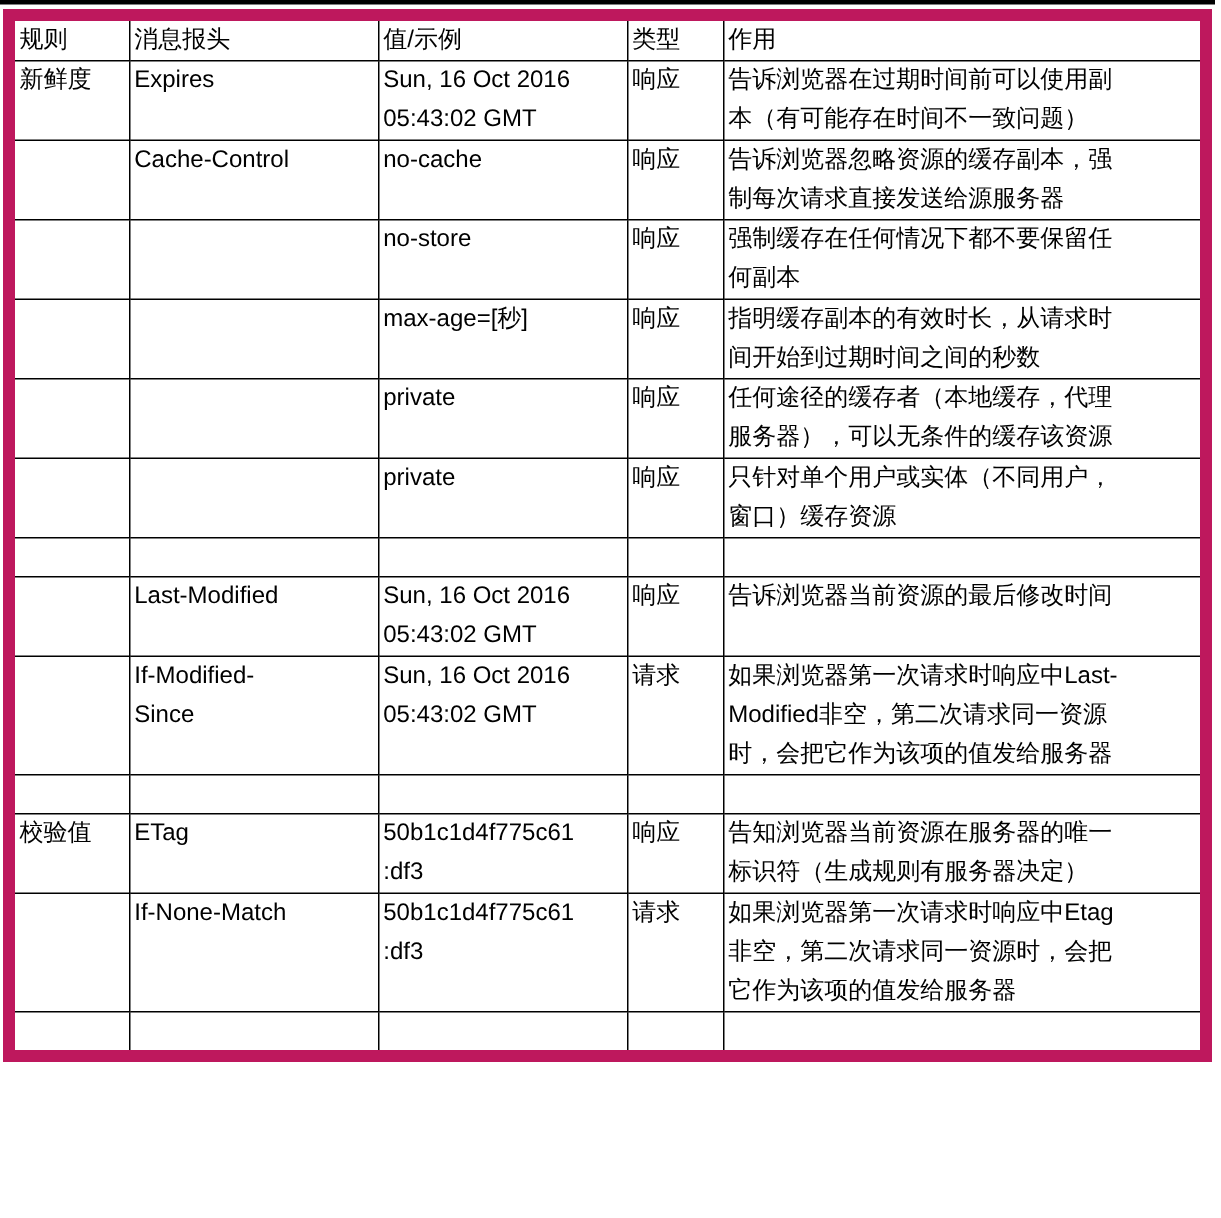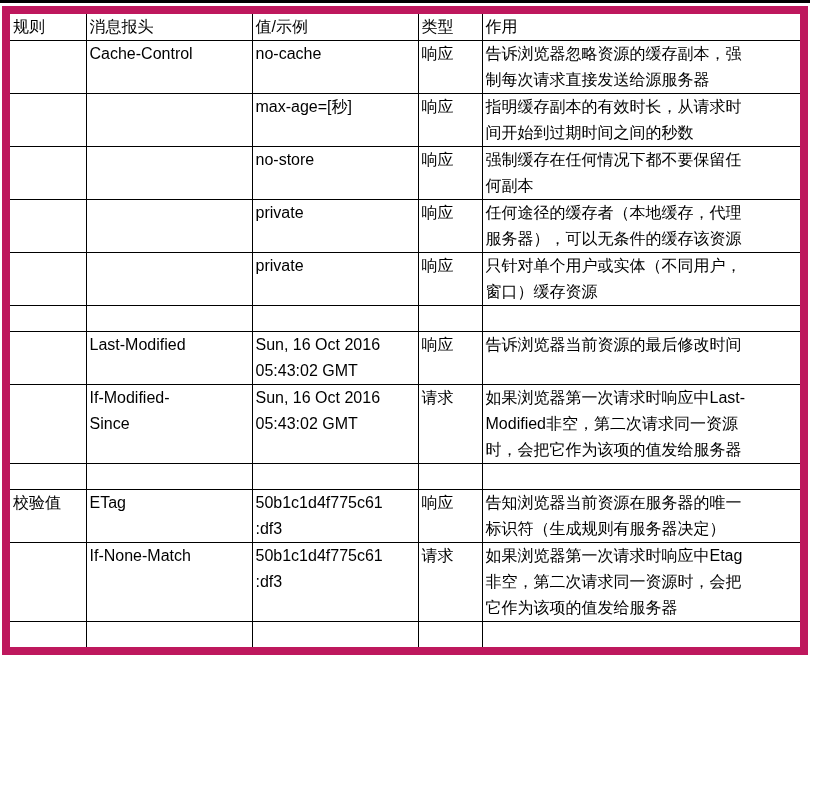--- a/index.html
+++ b/index.html
@@ -69,43 +69,52 @@
       <tr>
         <th>规则</th>
         <th>消息报头</th>
         <th>值/示例</th>
         <th>类型</th>
         <th>作用</th>
       </tr>
     </thead>
     <tbody>
 
+    <tr>
+          <td>新鲜度</td>
+          <td>Expires</td>
+          <td>Sun, 16 Oct 2016
+05:43:02 GMT</td>
+          <td>响应</td>
+          <td>告诉浏览器在过期时间前可以使用副
+本（有可能存在时间不一致问题）</td>
+        </tr>
         <tr>
           <td></td>
           <td>Cache-Control</td>
           <td>no-cache</td>
           <td>响应</td>
           <td>告诉浏览器忽略资源的缓存副本，强
 制每次请求直接发送给源服务器</td>
         </tr>
         <tr>
           <td></td>
           <td></td>
+          <td>no-store</td>
+          <td>响应</td>
+          <td>强制缓存在任何情况下都不要保留任
+何副本</td>
+        </tr>
+        <tr>
+          <td></td>
+          <td></td>
           <td>max-age=[秒]</td>
           <td>响应</td>
           <td>指明缓存副本的有效时长，从请求时
 间开始到过期时间之间的秒数</td>
-        </tr>
-        <tr>
-          <td></td>
-          <td></td>
-          <td>no-store</td>
-          <td>响应</td>
-          <td>强制缓存在任何情况下都不要保留任
-何副本</td>
         </tr>
         <tr>
           <td></td>
           <td></td>
           <td>private</td>
           <td>响应</td>
           <td>任何途径的缓存者（本地缓存，代理
 服务器），可以无条件的缓存该资源</td>
         </tr>
         <tr>

